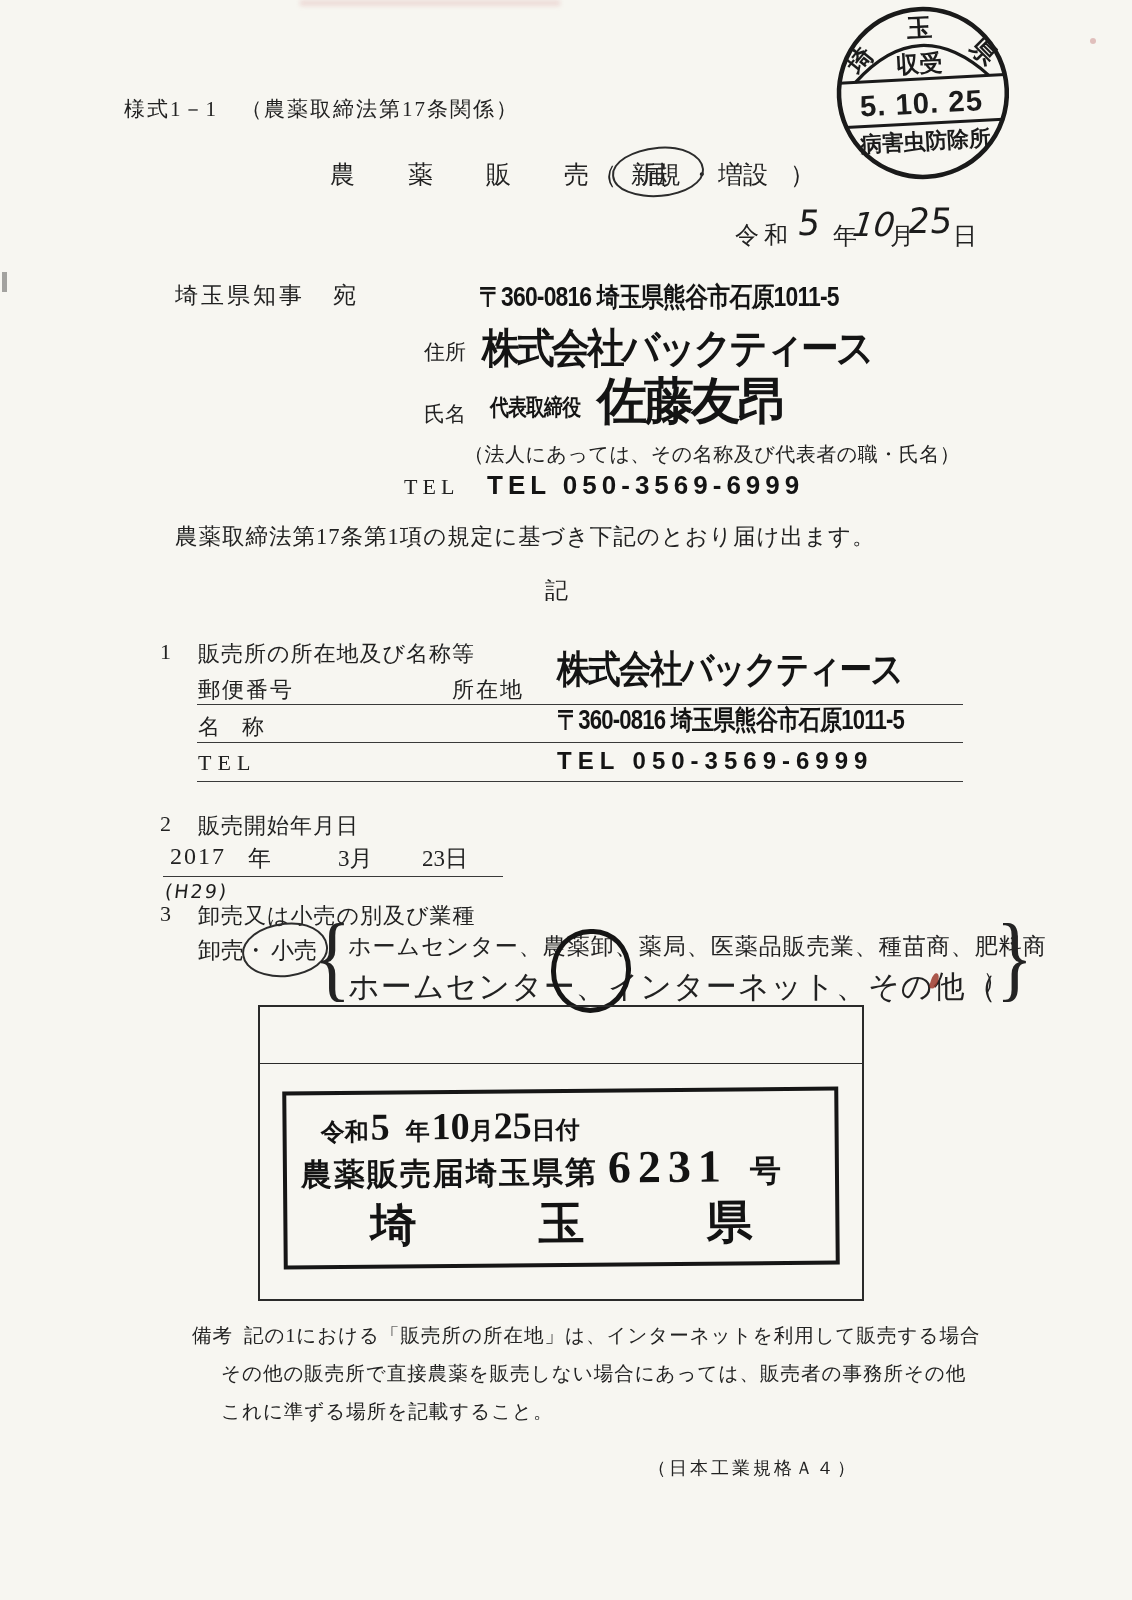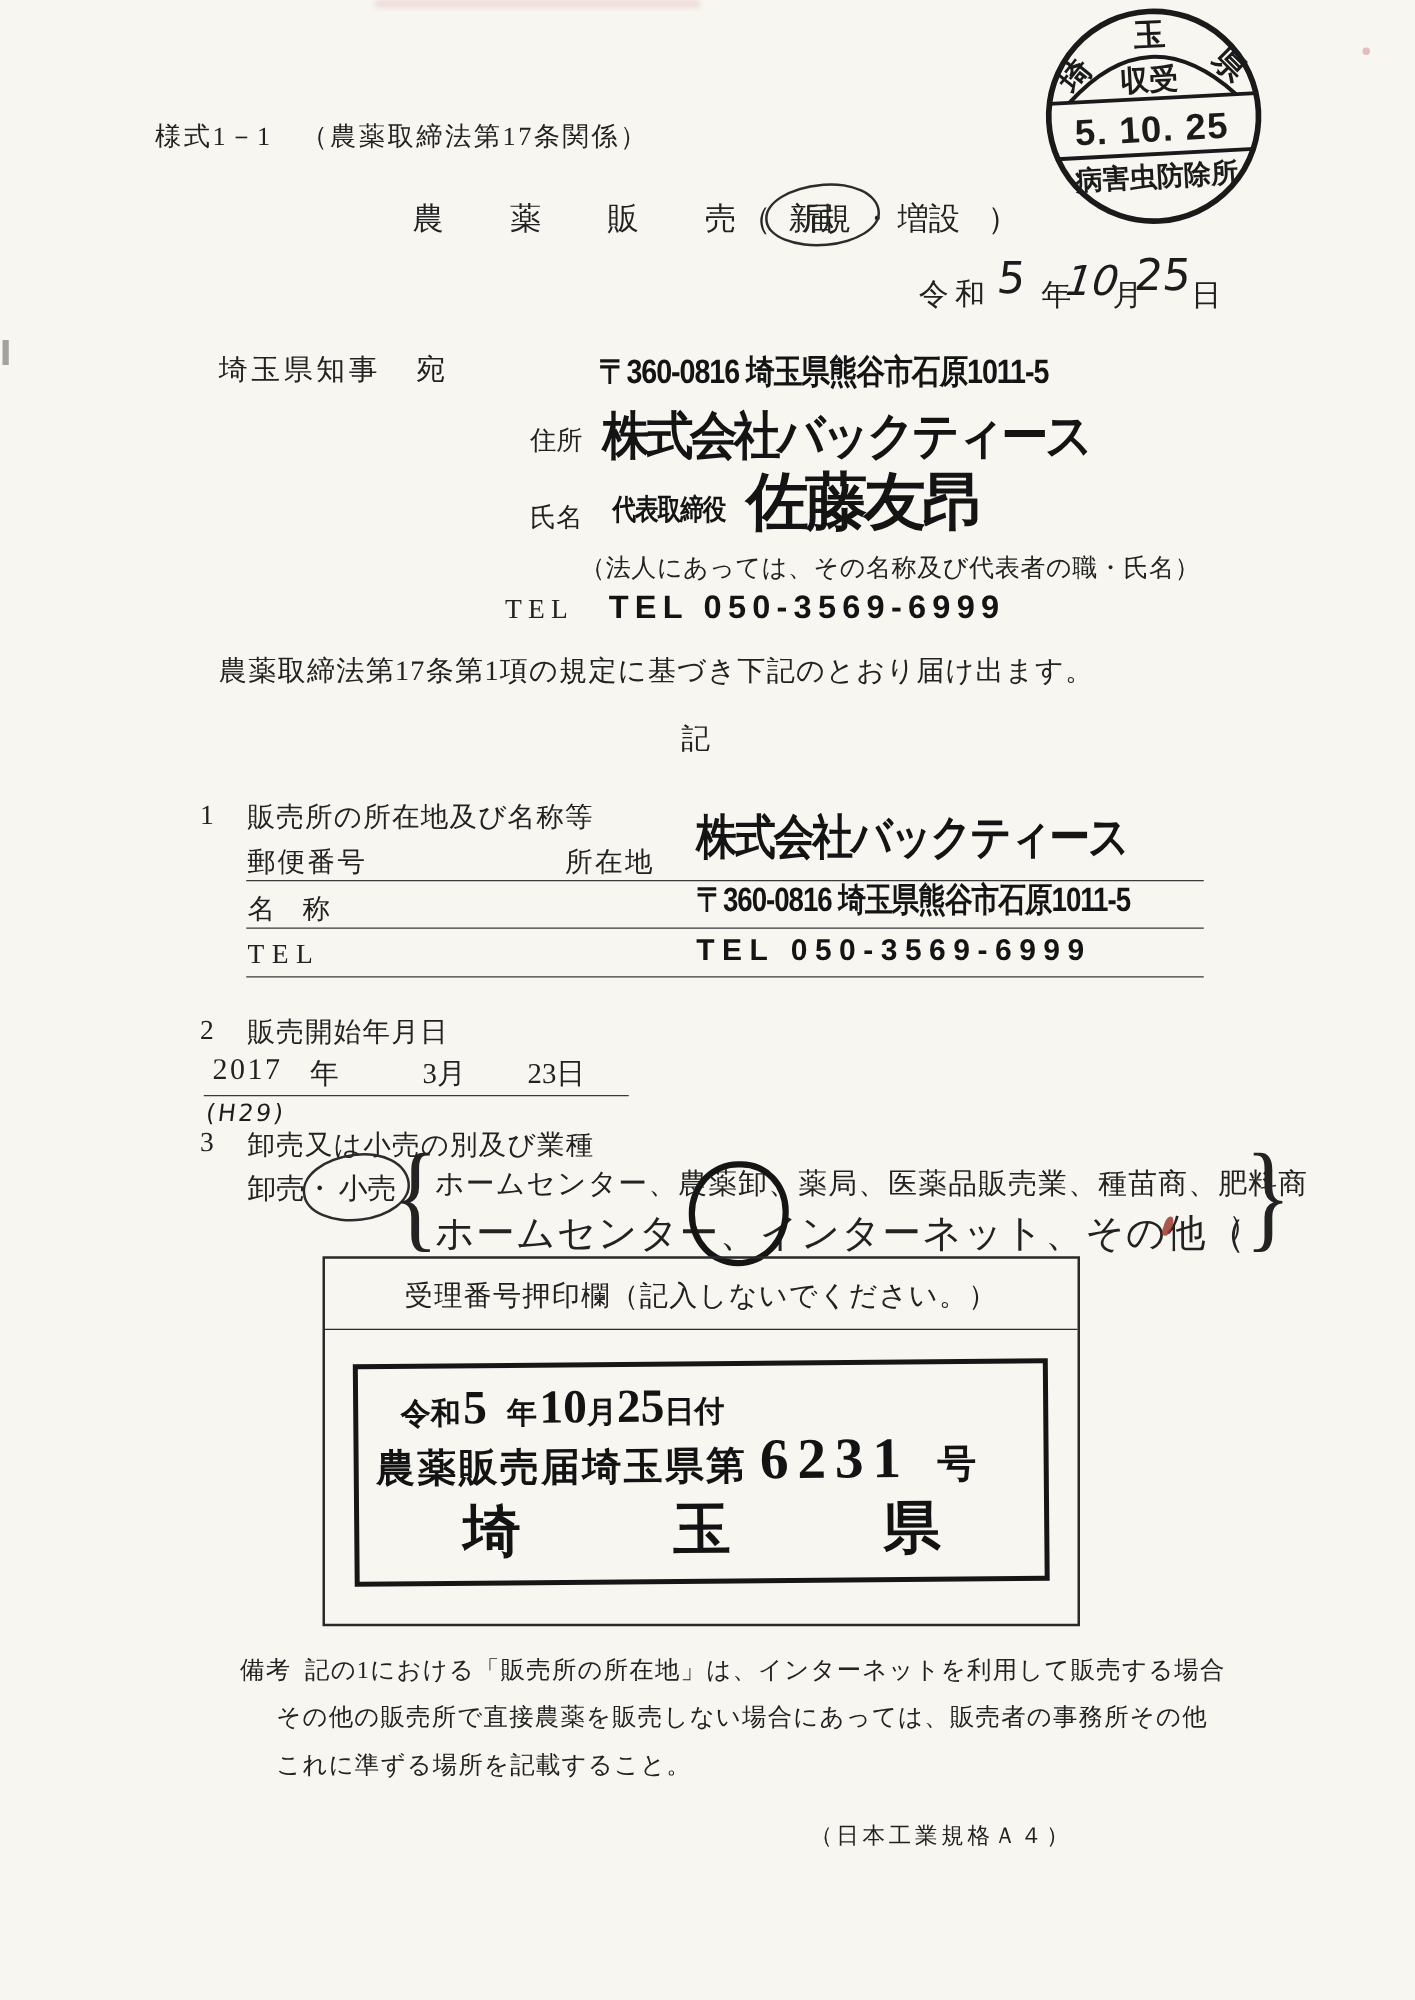--- a/index.html
+++ b/index.html
@@ -119,21 +119,20 @@
 <div class="a brace" style="left:314px;top:918px;font-size:96px;transform:scaleX(.8);transform-origin:left top;">{</div>
 <div class="a serif" style="left:348px;top:931px;font-size:23px;letter-spacing:1px;">ホームセンター、農薬卸、薬局、医薬品販売業、種苗商、肥料商</div>
 <div class="a serif" style="left:348px;top:966px;font-size:31px;letter-spacing:1px;">ホームセンター、インターネット、その他（</div>
 <div class="a serif" style="left:983px;top:966px;font-size:23px;">）</div>
 <div class="a brace" style="left:996px;top:918px;font-size:96px;transform:scaleX(.8);transform-origin:left top;">}</div>
 
 <div class="a" style="left:551px;top:929px;width:70px;height:74px;border:5.5px solid #151515;border-radius:50% 48% 52% 50%;"></div>
 <div class="a" style="left:931px;top:973px;width:7px;height:16px;background:#9e3b2e;border-radius:60% 60% 70% 30%;transform:rotate(18deg);opacity:.85;"></div>
 
 <div class="a rbox" style="left:258px;top:1005px;width:602px;height:292px;">
-  <div class="serif" style="text-align:center;font-size:22.5px;letter-spacing:1px;padding-top:14px;">受理番号押印欄（記入しないでください。）</div>
   <div style="position:absolute;left:0;top:56px;width:100%;border-top:1.8px solid #2a2a2a;"></div>
 
   <div class="a stampbox" style="left:23px;top:82px;width:548px;height:170px;transform:rotate(-.5deg);color:#131313;">
     <div class="baseline-row serif" style="position:absolute;left:34px;top:10px;font-weight:700;">
       <span style="font-size:24px;">令和</span>
       <span style="font-size:38px;margin-left:2px;">5</span>
       <span style="font-size:24px;margin-left:16px;">年</span>
       <span style="font-size:38px;margin-left:2px;">10</span>
       <span style="font-size:24px;">月</span>
       <span style="font-size:38px;">25</span>

